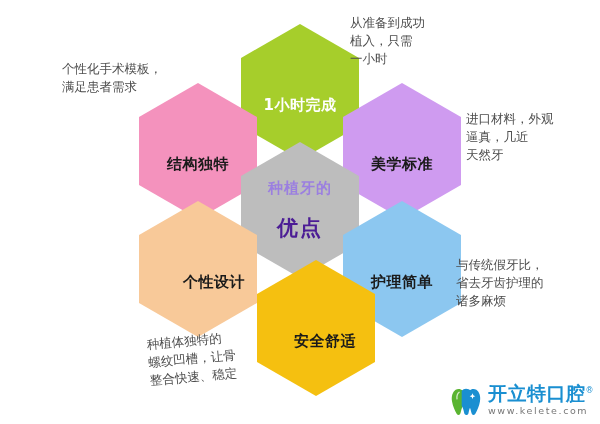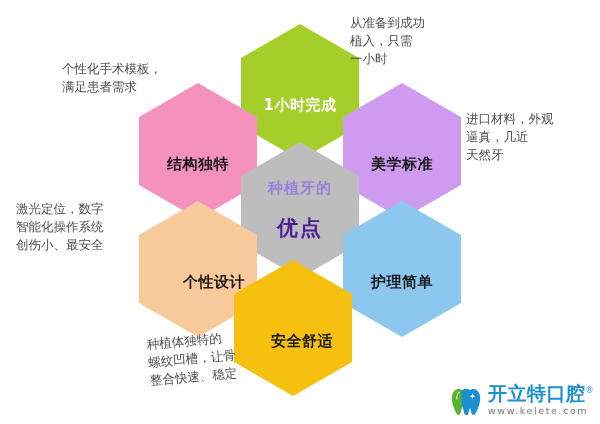--- a/index.html
+++ b/index.html
@@ -48,21 +48,21 @@
   }
   .hex.green  .hex-label { color: #ffffff; }
 
   
   .hex-top     { left: 241px; top: 24px;  }
   .hex-upleft  { left: 139px; top: 83px;  }
   .hex-upright { left: 343px; top: 83px;  }
   .hex-center  { left: 241px; top: 142px; }
   .hex-lowleft { left: 139px; top: 201px; padding-left: 32px; }
   .hex-lowright{ left: 343px; top: 201px; }
-  .hex-bottom  { left: 234px; top: 260px; padding-left: 18px; }
+  .hex-bottom  { left: 257px; top: 260px; padding-left: 18px; }
 
   
   .center-stack {
     display: flex;
     flex-direction: column;
     align-items: center;
     justify-content: center;
     line-height: 1.05;
   }
   .center-line1 {
@@ -179,23 +179,23 @@
   </div>
 
   <div class="caption cap-topleft">个性化手术模板，
 满足患者需求</div>
   <div class="caption cap-topright">从准备到成功
 植入，只需
 一小时</div>
   <div class="caption cap-right-up">进口材料，外观
 逼真，几近
 天然牙</div>
-  <div class="caption cap-left">激光定位，数字
-智能化操作系统
-创伤小、最安全</div>
+  <div class="caption cap-right-low">与传统假牙比，
+省去牙齿护理的
+诸多麻烦</div>
   <div class="caption cap-bottom">种植体独特的
 螺纹凹槽，让骨
 整合快速、稳定</div>
 
   <div id="logo">
     <span class="logo-mark">
       <svg viewBox="0 0 40 40" width="36" height="36" aria-hidden="true">
         <path d="M8.5 6.5 C5 9 3.5 14 4.5 19.5 C5.4 24.6 7.4 29.5 9.6 33 C11 35.2 13.3 34.8 13.9 32.3 C14.6 29.4 15.2 26.4 16.4 24.6 L16.4 7.2 C14 5.2 10.8 4.8 8.5 6.5 Z" fill="#5ab431"></path>
         <path d="M31.5 6.5 C35 9 36.5 14 35.5 19.5 C34.6 24.6 32.6 29.5 30.4 33 C29 35.2 26.7 34.8 26.1 32.3 C25.4 29.4 24.8 26.4 23.6 24.6 L23.6 7.2 C26 5.2 29.2 4.8 31.5 6.5 Z" fill="#1a8fd1"></path>
         <path d="M20 5.2 C22 5.2 24.2 6 25.6 7.4 L25.6 24.2 C24.2 26.2 23.4 29.2 22.8 32.2 C22.3 34.8 19.6 35.2 18.4 33.2 C18.2 32.9 18.1 32.6 18 32.2 C17.4 29.2 16.6 26.2 15.2 24.2 L15.2 7.4 C16.6 6 18 5.2 20 5.2 Z" fill="#1a8fd1"></path>

